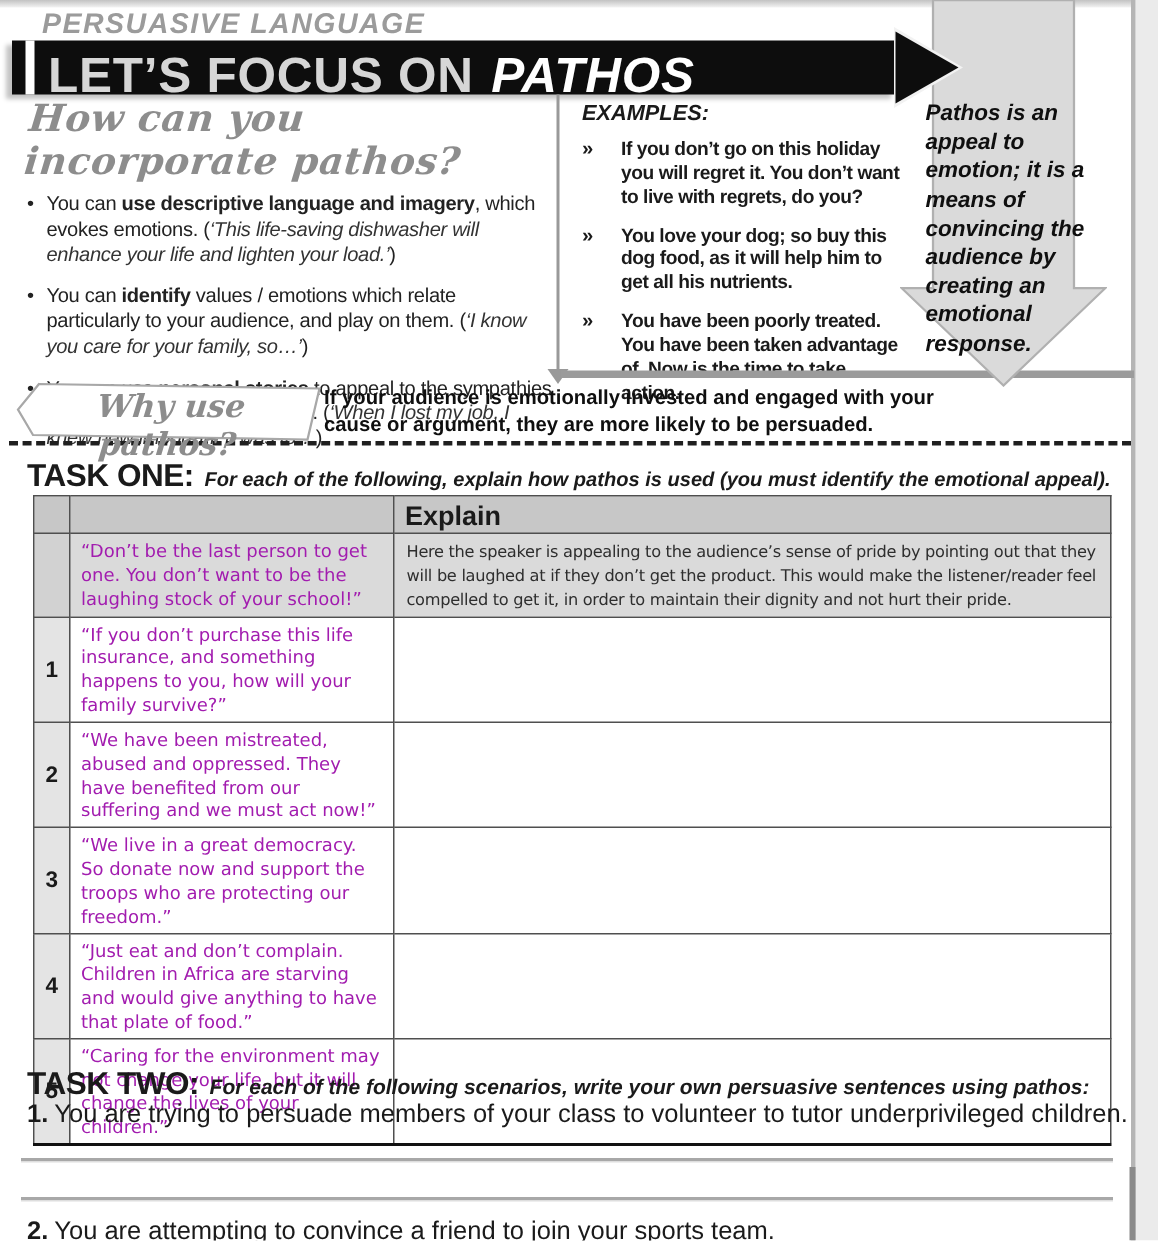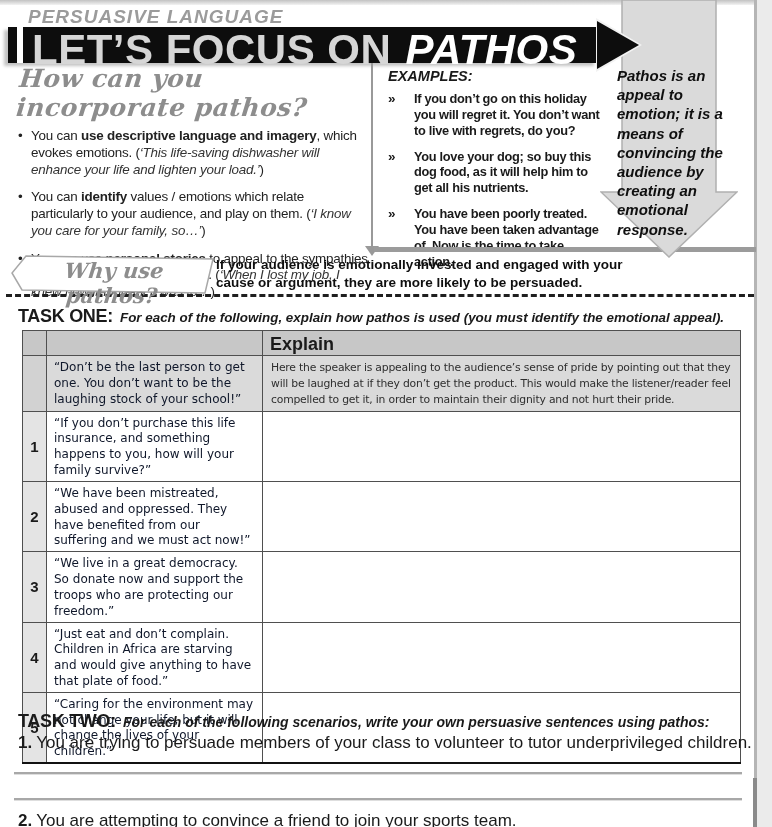--- a/index.html
+++ b/index.html
@@ -20,21 +20,21 @@
   .banner{position:absolute;left:8px;top:27px;width:590px;height:36px;background:#0d0d0d;
           box-shadow:-4px 3px 3px #c4c4c4;}
   .banner-slit{position:absolute;left:17px;top:27px;width:6px;height:36px;background:#fff;}
   .banner-tip-outline{position:absolute;left:596px;top:18px;width:0;height:0;
           border-top:27px solid transparent;border-bottom:27px solid transparent;
           border-left:46px solid #f2f2f2;z-index:3;}
   .banner-tip{position:absolute;left:597px;top:21px;width:0;height:0;
           border-top:24px solid transparent;border-bottom:24px solid transparent;
           border-left:42px solid #0d0d0d;z-index:4;}
   .banner-text{position:absolute;left:32px;top:27px;height:46px;display:flex;align-items:center;
-          font-size:42px;font-weight:bold;color:#d6d6d6;letter-spacing:0.5px;z-index:5;white-space:pre;}
+          font-size:33px;font-weight:bold;color:#d6d6d6;letter-spacing:0.5px;z-index:5;white-space:pre;}
   .banner-text .emph{color:#ffffff;font-style:italic;margin-left:2px;}
 
   
   .gray-arrow{position:absolute;left:600px;top:0;z-index:2;}
   .arrow-text{position:absolute;left:617px;top:66px;width:106px;z-index:2;
           font-weight:bold;font-style:italic;font-size:15px;line-height:1.28;
           text-align:left;color:#0f0f0f;}
 
   
   .col-left{position:absolute;left:18px;top:64px;width:350px;}
@@ -65,37 +65,37 @@
   .why-ribbon{position:absolute;left:10px;top:254px;z-index:1;}
   .why-label{position:absolute;left:22px;top:258px;width:182px;text-align:center;
           font-size:21px;z-index:2;transform:skewX(-6deg);}
   .why-text{position:absolute;left:216px;top:256px;width:435px;font-weight:bold;
           font-size:13.5px;line-height:1.35;color:#0f0f0f;}
   .dashed-sep{position:absolute;left:6px;top:294px;width:748px;height:0;
           border-top:3px dashed #1f1f1f;}
 
   
   .task-head{position:absolute;left:18px;display:flex;align-items:baseline;white-space:nowrap;}
-  .task-label{font-weight:bold;font-size:18px;letter-spacing:-0.3px;}
+  .task-label{font-weight:bold;font-size:21px;letter-spacing:-0.3px;}
   .task-instr{font-weight:bold;font-style:italic;font-size:13.4px;margin-left:7px;}
   .t1-head{top:306px;}
   .t2-head{top:711px;}
   .t2-head .task-instr{font-size:14px;}
 
   
   .t1-table{position:absolute;left:22px;top:330px;width:718px;border-collapse:collapse;
           table-layout:fixed;border:1px solid #333;border-bottom:2px solid #111;}
   .t1-table td{border:1px solid #4f4f4f;vertical-align:top;padding:0;}
   .t1-table tr.thead td{background:#c7c7c7;height:22px;}
   .explain-h{font-weight:bold;font-size:18px;padding:2px 0 0 7px !important;vertical-align:middle !important;}
   .numcell{background:#e4e4e4;text-align:center;vertical-align:middle !important;
           font-weight:bold;font-size:15px;}
   .numcell.ex{background:#d2d2d2;}
   .qcell{font-family:"DejaVu Sans",sans-serif;font-size:12px;line-height:1.32;
-          padding:4px 6px 2px 7px !important;color:#0f172a;}
+          padding:4px 6px 2px 7px !important;color:#a21caf;}
   .qcell.ex{background:#dadada;}
   .acell{background:#dadada;font-family:"DejaVu Sans",sans-serif;font-size:10.8px;
           line-height:1.5;color:#2e2e2e;padding:4px 8px 2px 8px !important;letter-spacing:-0.2px;}
   .blankcell{background:#ffffff;}
 
   
   .t2-item{position:absolute;left:18px;font-size:17px;white-space:nowrap;}
   .t2-item b{margin-right:4px;}
   .write-line{position:absolute;left:14px;width:728px;height:2px;background:#a8a8a8;
           box-shadow:0 1px 0 #dedede;}

